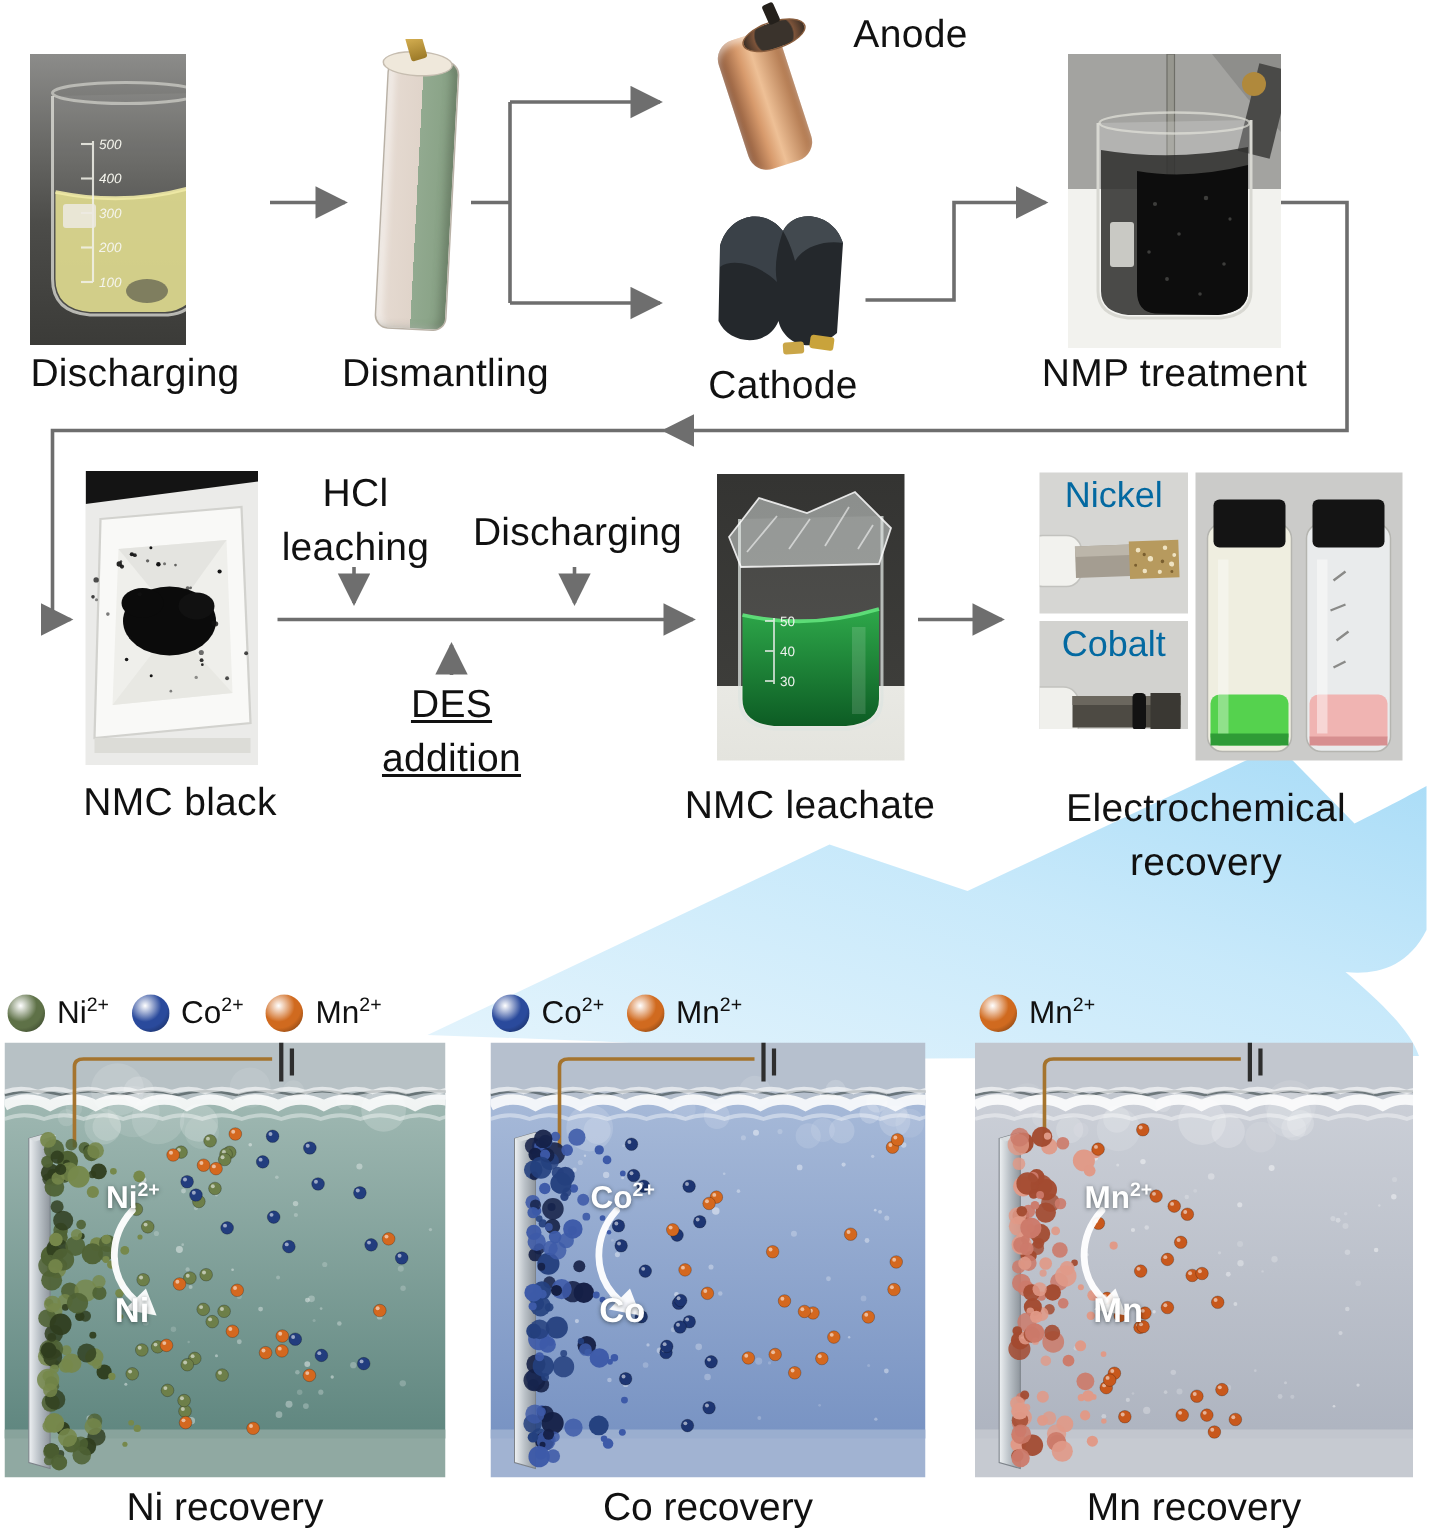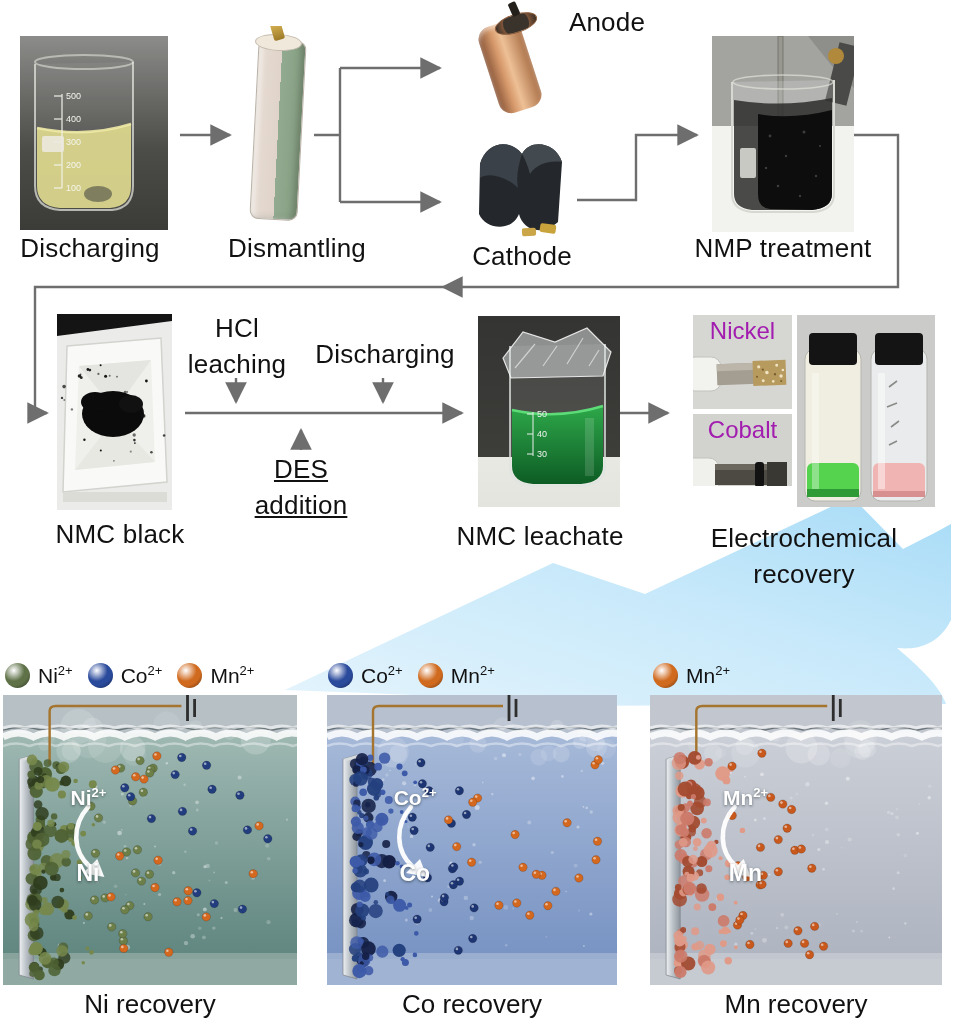--- a/index.html
+++ b/index.html
@@ -16,21 +16,21 @@
   .legend .ball{width:25px;height:25px;border-radius:50%;}
   .legend .ltxt{font-size:21px;color:#111;}
   
   .panel{position:absolute;z-index:3;}
   .panel svg{position:absolute;left:0;top:0;}
   .ionlab{position:absolute;color:#fff;font-size:21px;font-weight:bold;
           text-shadow:0 1px 3px rgba(20,30,30,.55);z-index:5;}
   .metlab{position:absolute;color:#fff;font-size:23px;font-weight:bold;
           text-shadow:0 1px 3px rgba(20,30,30,.55);z-index:5;}
   .caption{position:absolute;font-size:26px;text-align:center;color:#111;z-index:4;}
-  .photolabel{position:absolute;width:100%;text-align:center;font-size:24px;color:#a21caf;top:2px;}
+  .photolabel{position:absolute;width:100%;text-align:center;font-size:24px;color:#0369a1;top:2px;}
   svg{display:block;}
 </style>
 </head>
 <body>
 
 <div id="stage">
 
   <svg class="abs" width="954" height="1024" style="left:0;top:0;z-index:1;" viewBox="0 0 954 1024">
     <defs>
       <linearGradient id="cyanG" x1="0" y1="1" x2="1" y2="0">
@@ -62,21 +62,21 @@
       <path d="M853,135 H898 V287 H443" marker-end="url(#arr)"></path>
       <path d="M443,287 H35 V413 H47" marker-end="url(#arr)"></path>
       <path d="M236,378 V402" marker-end="url(#arr)"></path>
       <path d="M383,378 V402" marker-end="url(#arr)"></path>
       <path d="M185,413 H462" marker-end="url(#arr)"></path>
       <path d="M301,450 V430" marker-end="url(#arr)"></path>
       <path d="M612,413 H668" marker-end="url(#arr)"></path>
     </g>
   </svg>
 
-  <div class="photo" style="left:20px;top:36px;width:148px;height:194px;background:linear-gradient(180deg,#8c8c8a 0%,#686865 32%,#4c4c49 58%,#3b3b38 100%);z-index:3;">
+  <div class="photo" style="left:20px;top:36px;width:104px;height:194px;background:linear-gradient(180deg,#8c8c8a 0%,#686865 32%,#4c4c49 58%,#3b3b38 100%);z-index:3;font-style:italic;">
     <svg width="126" height="194" viewBox="0 0 126 194">
       <ellipse cx="64" cy="26" rx="49" ry="7" fill="none" stroke="#e9e9e2" stroke-opacity="0.55" stroke-width="2"></ellipse>
       <path d="M15,28 L15,150 Q15,172 40,174 L92,174 Q113,172 113,150 L113,26" fill="rgba(255,255,255,0.06)" stroke="#e9e9e2" stroke-opacity="0.7" stroke-width="2"></path>
       <path d="M17,92 L17,150 Q17,170 40,172 L90,172 Q111,170 111,150 L111,88 Q66,102 17,92 Z" fill="#ddd88e" opacity="0.93"></path>
       <path d="M17,92 Q66,102 111,88" fill="none" stroke="#efeaa6" stroke-width="2.5" opacity="0.9"></path>
       <g stroke="#f2f2ea" stroke-width="1.4" opacity="0.85">
         <line x1="42" y1="58" x2="42" y2="152"></line>
         <line x1="34" y1="60" x2="42" y2="60"></line>
           <line x1="34" y1="83" x2="42" y2="83"></line>
         <line x1="34" y1="106" x2="42" y2="106"></line>
@@ -190,21 +190,21 @@
           <circle cx="43.6" cy="51.2" r="1.0" opacity="0.99"></circle>
           <circle cx="24.3" cy="63.7" r="1.4" opacity="0.90"></circle>
           <circle cx="94.4" cy="138.2" r="1.3" opacity="0.74"></circle>
           <circle cx="77.9" cy="129.1" r="0.9" opacity="0.89"></circle>
           <circle cx="89.4" cy="67.0" r="1.4" opacity="0.99"></circle>
         </g>
       <rect x="6" y="178" width="104" height="10" fill="#dcdcd7"></rect>
     </svg>
   </div>
 
-  <div class="photo" style="left:478px;top:316px;width:125px;height:191px;z-index:3;background:linear-gradient(180deg,#343432 0%,#3d3d3a 74%,#e9e9e4 74%,#e4e4de 100%);padding-left:17px;">
+  <div class="photo" style="left:478px;top:316px;width:125px;height:191px;z-index:3;background:linear-gradient(180deg,#343432 0%,#3d3d3a 74%,#e9e9e4 74%,#e4e4de 100%);">
     <svg width="125" height="191" viewBox="0 0 125 191">
       <defs>
         <linearGradient id="greenG" x1="0" y1="0" x2="0" y2="1">
           <stop offset="0" stop-color="#2ea84a"></stop>
             <stop offset="1" stop-color="#0d5c24"></stop>
         </linearGradient>
       </defs>
       <path d="M15,30 L15,150 Q15,168 38,170 L88,170 Q110,168 110,150 L110,28" fill="rgba(235,240,238,0.10)" stroke="#dde4e0" stroke-opacity="0.75" stroke-width="2"></path>
       <path d="M17,94 L17,150 Q17,166 38,168 L86,168 Q108,166 108,150 L108,90 Q62,104 17,94 Z" fill="url(#greenG)"></path>
       <path d="M17,94 Q62,104 108,90" fill="none" stroke="#5fe07a" stroke-width="2.5" opacity="0.95"></path>

